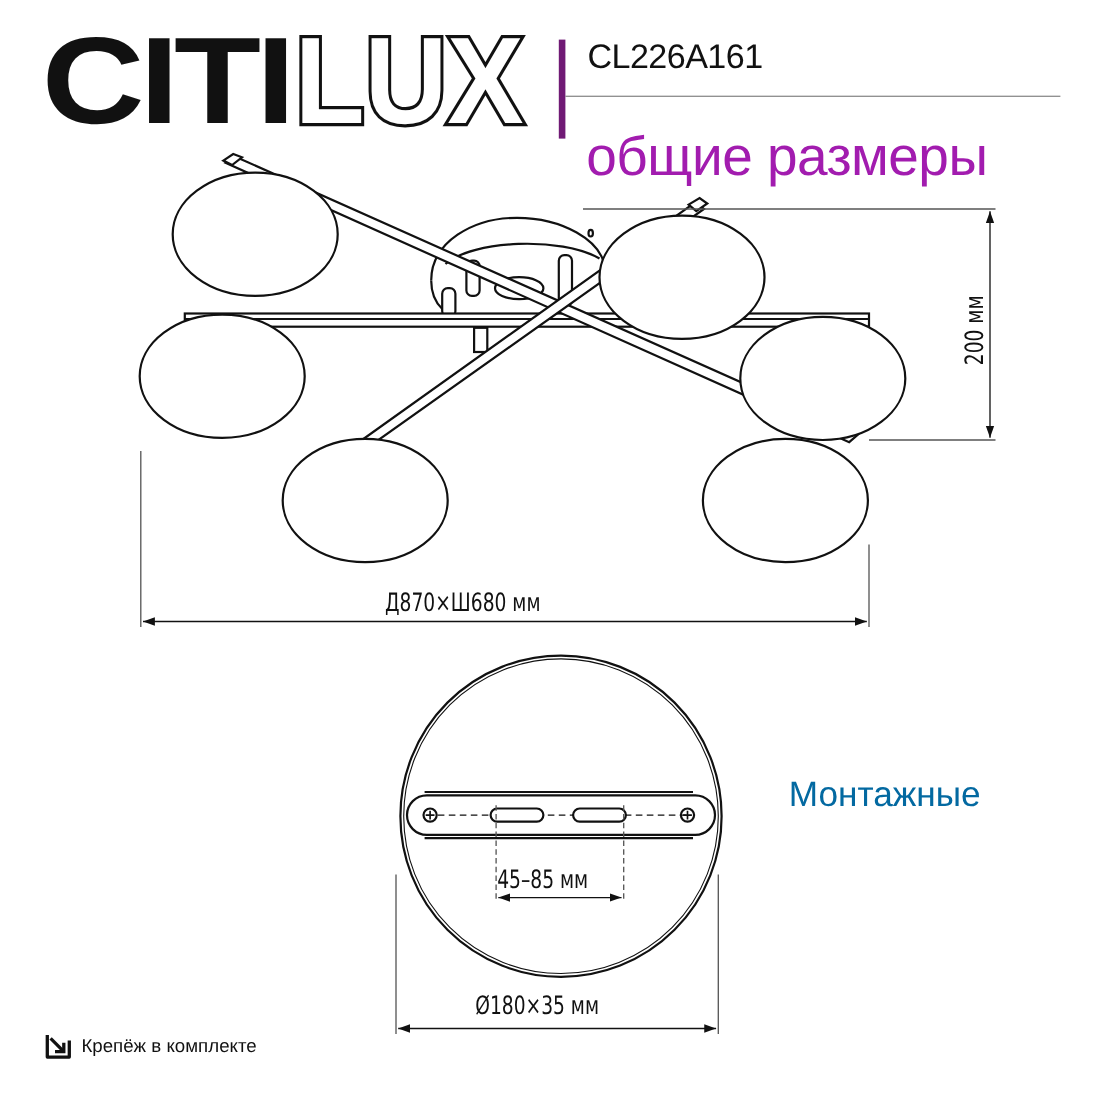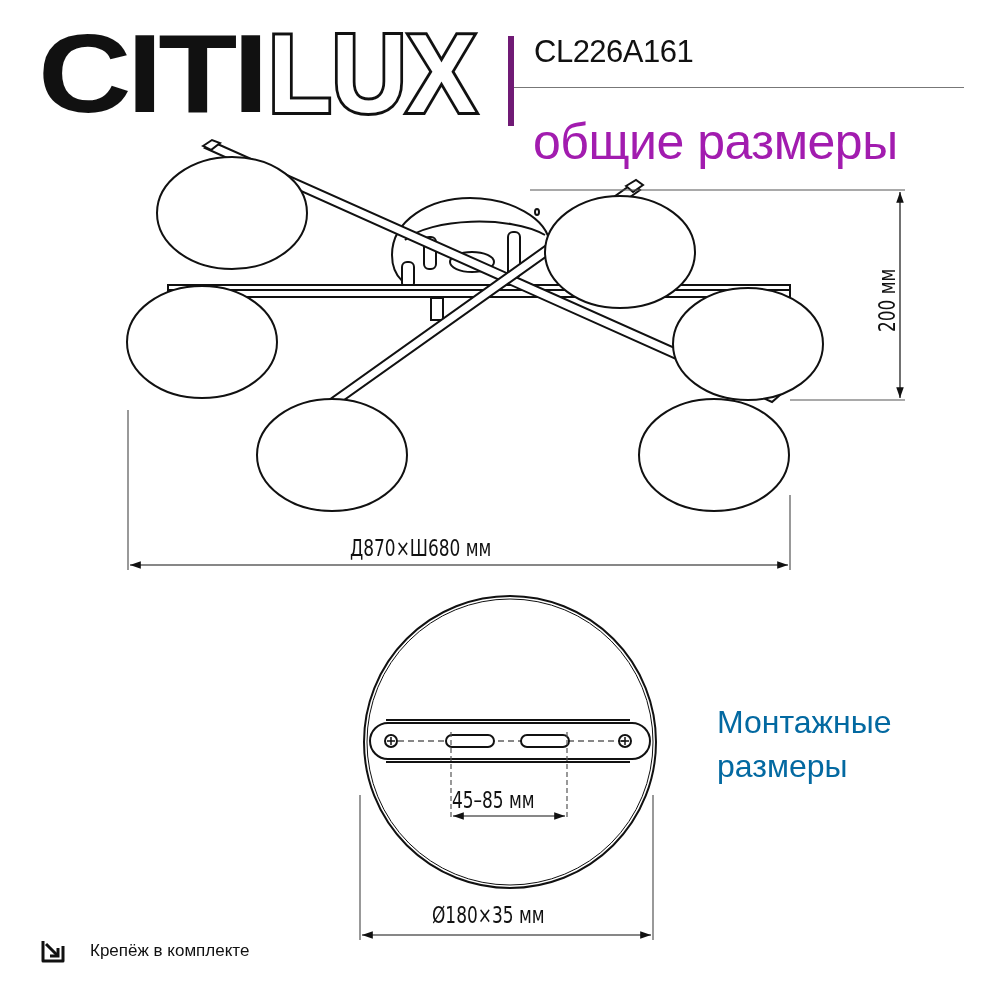--- a/index.html
+++ b/index.html
@@ -9,21 +9,21 @@
   .model { position:absolute; left:20px; top:-2px; font-size:31px; line-height:36px; letter-spacing:-0.5px; color:#111; }
   .header-rule { position:absolute; left:0; top:51px; width:450px; height:1px; background:#777; }
   .subtitle { position:absolute; left:19px; top:44px; font-size:50px; line-height:60px; color:#a21caf; letter-spacing:-0.5px;margin-top:32px; }
   .drawing { position:absolute; left:0; top:0; width:1000px; height:1000px; }
   .dim-text { position:absolute; font-family:"DejaVu Sans Condensed","DejaVu Sans", sans-serif; font-size:22px; color:#111; letter-spacing:0px; transform-origin:left top; }
   .overall-dim { left:350px; top:535px; font-size:23px; transform:scaleX(0.82); }
   .height-dim { left:874px; top:332px; transform:rotate(-90deg) scaleX(0.82); font-size:23px; }
   .slot-dim { left:452px; top:787px; font-size:23px; transform:scaleX(0.82); }
   .base-dim { left:432px; top:902px; font-size:23px; transform:scaleX(0.82); }
   .mount-label { position:absolute; left:682px; top:700px; font-size:32px; line-height:44px; color:#0369a1;margin-left:35px; }
-  .footer { position:absolute; left:40px; top:938px; display:flex; align-items:center; gap:24px; }
+  .footer { position:absolute; left:40px; top:938px; display:flex; align-items:center; gap:8px; }
   .footer-icon { width:26px; height:26px; }
   .footer-text { font-size:17px; color:#111; }
 </style>
 </head>
 <body>
 
 <svg class="logo" viewBox="0 0 450 100">
   <text x="0" y="88" font-family="Liberation Sans, sans-serif" font-weight="700" font-size="112" fill="#111" letter-spacing="-4" textLength="226" lengthAdjust="spacingAndGlyphs">CITI</text>
   <text x="230" y="88" font-family="Liberation Sans, sans-serif" font-weight="700" font-size="112" fill="#fff" stroke="#111" stroke-width="6" paint-order="stroke" textLength="208" lengthAdjust="spacingAndGlyphs">LUX</text>
 </svg>
@@ -114,21 +114,20 @@
   </g>
 </svg>
 
 <div class="dim-text overall-dim">Д870×Ш680 мм</div>
 <div class="dim-text height-dim">200 мм</div>
 <div class="dim-text slot-dim">45–85 мм</div>
 <div class="dim-text base-dim">Ø180×35 мм</div>
 
 <div class="mount-label">
   <div>Монтажные</div>
-  <div>размеры</div>
 </div>
 
 <div class="footer">
   <svg class="footer-icon" viewBox="0 0 26 26">
     <path d="M3,3 L3,23 L23,23 L23,8" fill="none" stroke="#111" stroke-width="3" stroke-linejoin="round"></path>
     <line x1="6" y1="6" x2="18" y2="18" stroke="#111" stroke-width="3"></line>
     <path d="M10,18 L18,18 L18,10" fill="none" stroke="#111" stroke-width="3"></path>
   </svg>
   <span class="footer-text">Крепёж в комплекте</span>
 </div>

